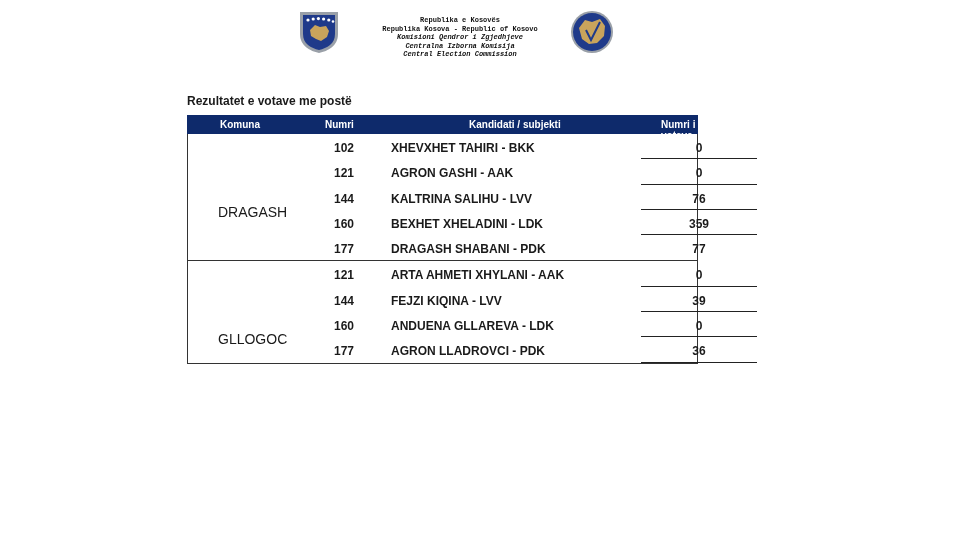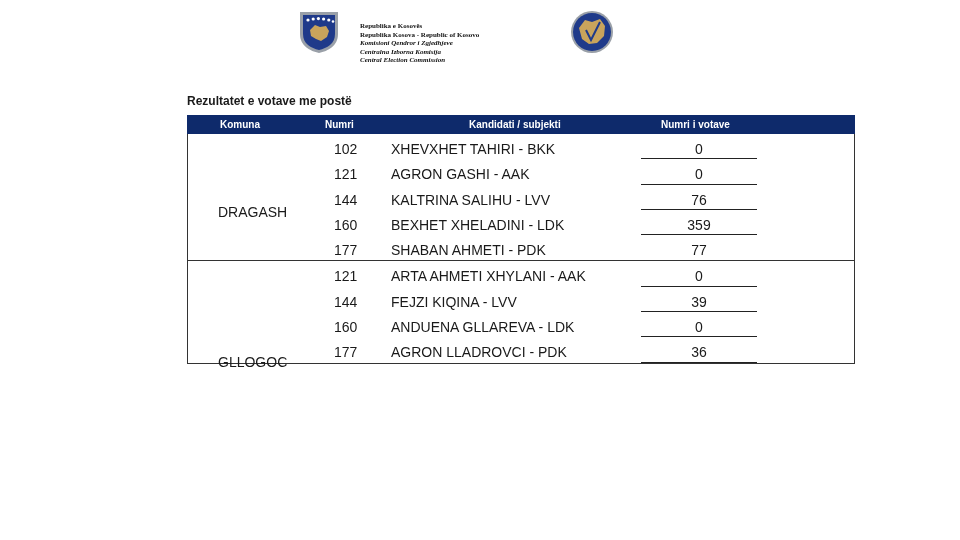--- a/index.html
+++ b/index.html
@@ -1,31 +1,31 @@
 <!DOCTYPE html>
 <html><head>
 <meta charset="utf-8">
 <style>
   html, body { margin:0; padding:0; background:#ffffff; }
   body { width:960px; height:540px; position:relative; overflow:hidden; font-family:"Liberation Sans", sans-serif; color:#1a1a1a; }
   .emblem { position:absolute; }
   #emblem-left { left:298px; top:10px; width:42px; height:44px; }
   #emblem-right { left:570px; top:10px; width:44px; height:44px; }
-  .header-text { position:absolute; left:360px; top:22px; width:200px; text-align:left; font-family:Liberation Serif, serif; font-size:7px; line-height:8.6px; color:#111; }
+  .header-text { position:absolute; left:360px; top:16px; width:200px; text-align:center; font-family:Liberation Mono, monospace; font-size:7px; line-height:8.6px; color:#111; }
   .header-text .bold { font-weight:bold; }
   .header-text .it { font-style:italic; font-weight:bold; }
   .title { position:absolute; left:187px; top:94px; width:570px; text-align:left; font-weight:bold; font-size:12px; }
-  .table { position:absolute; left:187px; top:115px; width:668px; }
+  .table { position:absolute; left:187px; top:115px; width:511px; }
   .thead { height:19px; background:#0e2a6b; color:#fff; font-weight:bold; font-size:10px; position:relative; }
   .thead span { position:absolute; top:4px; }
   .tbody { position:relative; border-left:1px solid #333; border-right:1px solid #333; border-bottom:1px solid #333; }
   .group { position:relative; border-top:1px solid #333; }
   .group:first-child { border-top:none; }
   .comuna { position:absolute; left:30px; font-size:14px; }
-  .row { position:relative; height:25.3px; font-size:14px; }
+  .row { position:relative; height:25.3px; font-size:12px;font-weight:bold; }
   .row .num { position:absolute; left:146px; top:7px; }
   .row .cand { position:absolute; left:203px; top:7px; }
   .row .votes { position:absolute; left:453px; width:116px; top:7px; text-align:center; }
   .row .uline { position:absolute; left:453px; width:116px; bottom:0; border-bottom:1px solid #222; }
 </style>
 </head>
 <body>
 
 <div class="emblem" id="emblem-left">
   <svg width="42" height="44" viewBox="0 0 42 44">
@@ -91,26 +91,26 @@
           <div class="uline"></div>
         </div>
         <div class="row">
           <span class="num">160</span>
           <span class="cand">BEXHET XHELADINI - LDK</span>
           <span class="votes">359</span>
           <div class="uline"></div>
         </div>
         <div class="row">
           <span class="num">177</span>
-          <span class="cand">SHABAN AHMETI - PDK</span>
+          <span class="cand">DRAGASH SHABANI - PDK</span>
           <span class="votes">77</span>
         </div>
       </div>
       <div class="group">
-        <div class="comuna" style="top: 69.9px; margin-top: 23px;">GLLOGOC</div>
+        <div class="comuna" style="top: 69.9px;">GLLOGOC</div>
         <div class="row">
           <span class="num">121</span>
           <span class="cand">ARTA AHMETI XHYLANI - AAK</span>
           <span class="votes">0</span>
           <div class="uline"></div>
         </div>
         <div class="row">
           <span class="num">144</span>
           <span class="cand">FEJZI KIQINA - LVV</span>
           <span class="votes">39</span>

